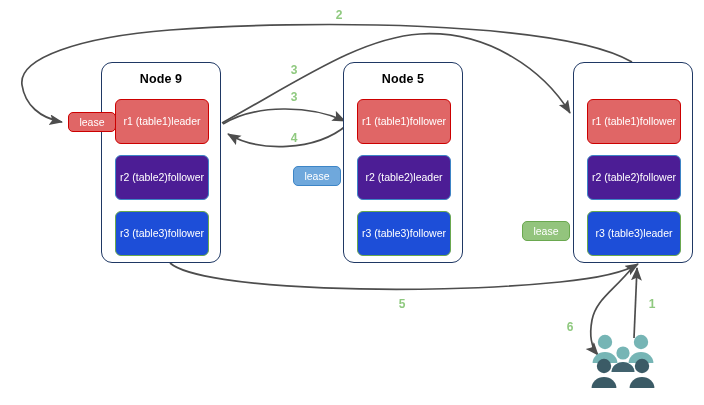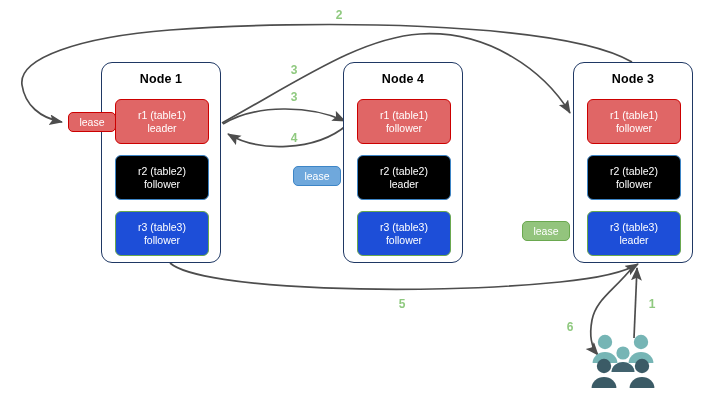--- a/index.html
+++ b/index.html
@@ -45,27 +45,27 @@
     box-sizing: border-box;
     width: 94px;
     height: 45px;
     left: 13px;
     border-radius: 6px;
     color: #ffffff;
     font-size: 10.5px;
     line-height: 12.8px;
     text-align: center;
     display: flex;
-    flex-direction: column;
+    flex-direction: row;
     align-items: center;
     justify-content: center;
   }
   .replica .ln { display: block; white-space: nowrap; }
   .rep-red   { background: #e06666; border: 1.3px solid #cc0000; }
-  .rep-blue  { background: #000000; border: 1.3px solid #3d85c6; }
+  .rep-blue  { background: #4c1d95; border: 1.3px solid #3d85c6; }
   .rep-green { background: #1d4ed8; border: 1.3px solid #6aa84f; }
   .lease {
     position: absolute;
     box-sizing: border-box;
     border-radius: 5px;
     color: #ffffff;
     font-size: 10.5px;
     text-align: center;
     display: flex;
     align-items: center;
@@ -113,53 +113,52 @@
     <path d="M 347,125 C 315,152 258,152 228,134" fill="none" stroke="#4d4d4d" stroke-width="1.7" marker-end="url(#ah)"></path>
 
     <path d="M 170,263 C 200,290 420,296 560,282 C 600,278 625,272 638,264" fill="none" stroke="#4d4d4d" stroke-width="1.7" marker-end="url(#ah)"></path>
 
     <path d="M 634,338 L 637,268" fill="none" stroke="#4d4d4d" stroke-width="1.7" marker-end="url(#ah)"></path>
 
     <path d="M 632,268 C 612,292 596,300 592,320 C 589,336 592,348 598,355" fill="none" stroke="#4d4d4d" stroke-width="1.7" marker-end="url(#ah)"></path>
   </svg>
 
   <div class="node-card" style="left:101px; top:62px; width:120px; height:201px;">
-    <div class="node-title">Node 1</div>
+    <div class="node-title">Node 9</div>
     <div class="replica rep-red" style="top:36px;">
       <span class="ln">r1 (table1)</span>
       <span class="ln">leader</span>
     </div>
     <div class="replica rep-blue" style="top:92px;">
       <span class="ln">r2 (table2)</span>
       <span class="ln">follower</span>
     </div>
     <div class="replica rep-green" style="top:148px;">
       <span class="ln">r3 (table3)</span>
       <span class="ln">follower</span>
     </div>
   </div>
 
   <div class="node-card" style="left:343px; top:62px; width:120px; height:201px;">
-    <div class="node-title">Node 4</div>
+    <div class="node-title">Node 5</div>
     <div class="replica rep-red" style="top:36px;">
       <span class="ln">r1 (table1)</span>
       <span class="ln">follower</span>
     </div>
     <div class="replica rep-blue" style="top:92px;">
       <span class="ln">r2 (table2)</span>
       <span class="ln">leader</span>
     </div>
     <div class="replica rep-green" style="top:148px;">
       <span class="ln">r3 (table3)</span>
       <span class="ln">follower</span>
     </div>
   </div>
 
   <div class="node-card" style="left:573px; top:62px; width:120px; height:201px;">
-    <div class="node-title">Node 3</div>
     <div class="replica rep-red" style="top:36px;">
       <span class="ln">r1 (table1)</span>
       <span class="ln">follower</span>
     </div>
     <div class="replica rep-blue" style="top:92px;">
       <span class="ln">r2 (table2)</span>
       <span class="ln">follower</span>
     </div>
     <div class="replica rep-green" style="top:148px;">
       <span class="ln">r3 (table3)</span>

